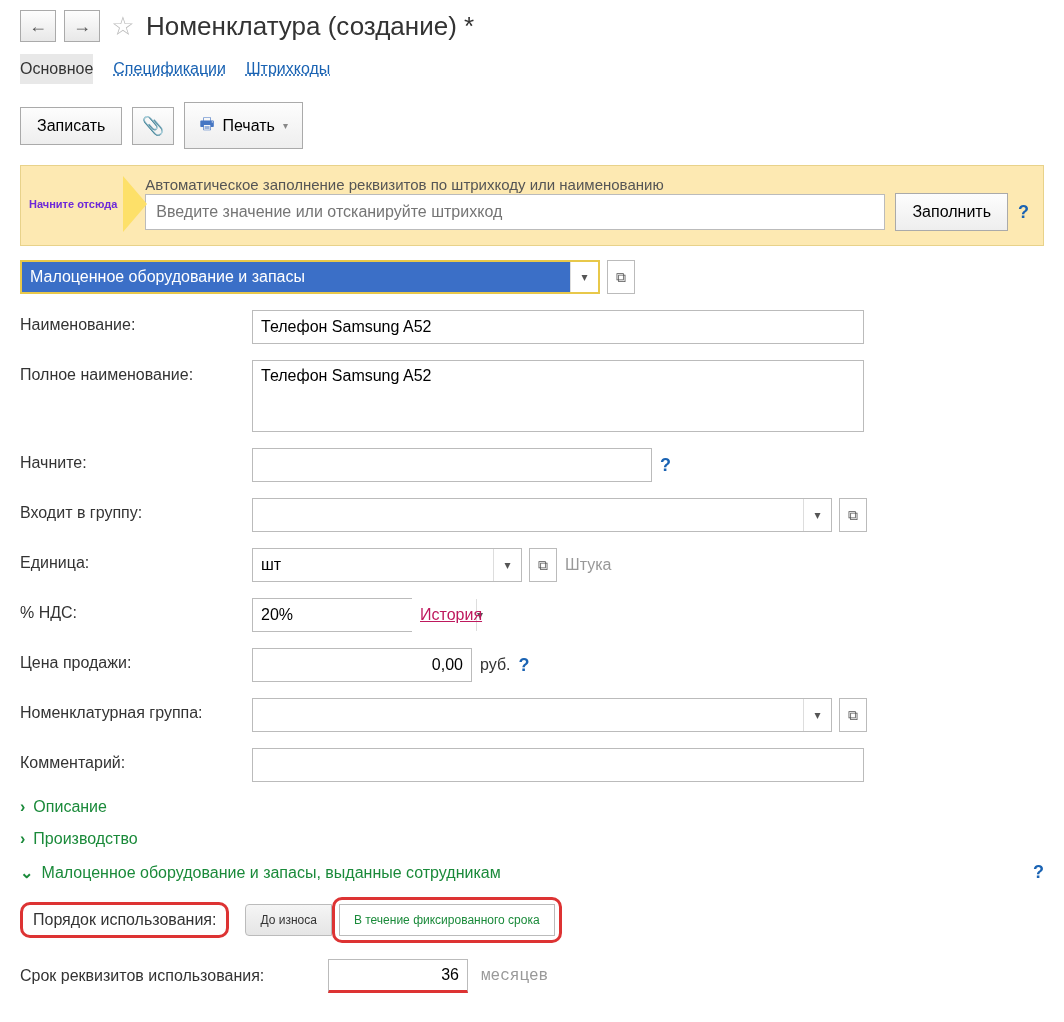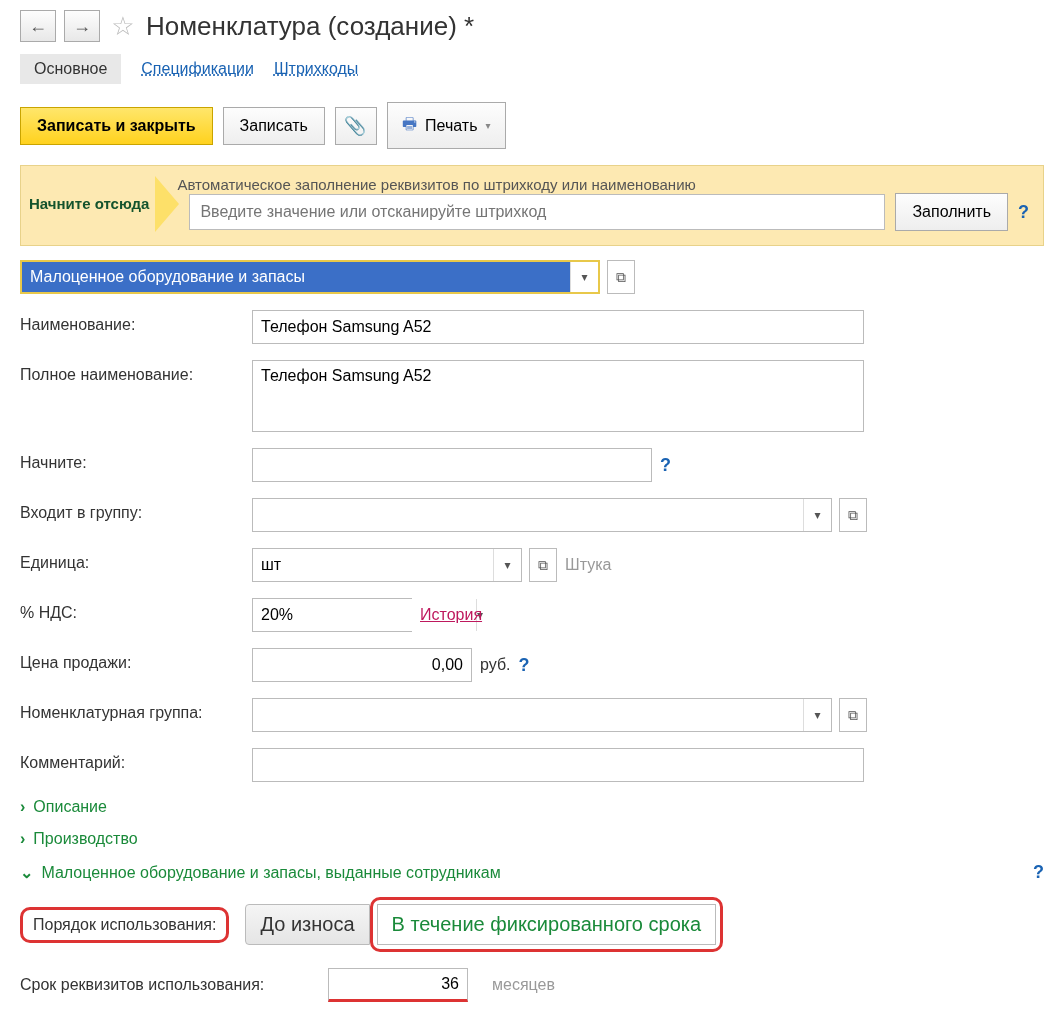--- a/index.html
+++ b/index.html
@@ -4,39 +4,39 @@
   <style>
     * { box-sizing: border-box; margin: 0; padding: 0; }
     body { font-family: Arial, Helvetica, sans-serif; font-size: 16px; background: #fff; color: #333; padding: 10px 20px; }
 
     .header-row { display: flex; align-items: center; gap: 8px; margin-bottom: 12px; }
     .nav-btn { width: 36px; height: 32px; border: 1px solid #aaa; background: linear-gradient(#fdfdfd, #e8e8e8); display: flex; align-items: center; justify-content: center; cursor: pointer; font-size: 18px; color: #555; }
     .star { width: 30px; height: 30px; display: flex; align-items: center; justify-content: center; font-size: 26px; color: #bbb; cursor: pointer; }
     .title { font-size: 26px; color: #333; }
 
     .tabs { display: flex; gap: 20px; align-items: center; margin-bottom: 18px; }
-    .tab-active { background: #e8e8e8; padding: 6px 14px; color: #333; }
+    .tab-active { background: #e8e8e8; padding: 6px 0; color: #333; }
     .tab-link { color: #1a63b3; text-decoration: underline dotted; cursor: pointer; padding: 6px 0; }
 
     .toolbar { display: flex; gap: 10px; align-items: center; margin-bottom: 16px; }
     .btn-primary { background: linear-gradient(#ffe66b, #ffd21e); border: 1px solid #c9a400; padding: 9px 16px; font-weight: bold; font-size: 16px; cursor: pointer; }
     .btn { background: linear-gradient(#fdfdfd, #eee); border: 1px solid #aaa; padding: 9px 16px; font-size: 16px; cursor: pointer; }
     .btn-icon { background: linear-gradient(#fdfdfd, #eee); border: 1px solid #aaa; width: 42px; height: 38px; display: flex; align-items: center; justify-content: center; cursor: pointer; font-size: 18px; color: #666; }
     .btn-print { background: linear-gradient(#fdfdfd, #eee); border: 1px solid #aaa; padding: 9px 14px; font-size: 16px; cursor: pointer; display: flex; align-items: center; gap: 8px; }
     .printer-icon { color: #4676c3; }
     .dd-arrow { font-size: 10px; color: #888; }
 
     .start-banner { display: flex; background: #fde9b2; border: 1px solid #e8d28a; margin-bottom: 14px; padding: 10px 14px 14px 8px; gap: 16px; align-items: center; }
     .start-label-wrap { display: flex; align-items: center; position: relative; }
-    .start-label { color: #14532d; font-weight: bold; font-size: 15px; padding-right: 12px; }
+    .start-label { color: #6d28d9; font-weight: bold; font-size: 11px; padding-right: 12px; }
     .arrow-shape { position: absolute; right: -18px; width: 0; height: 0; border-top: 28px solid transparent; border-bottom: 28px solid transparent; border-left: 24px solid #fde069; }
     .start-right { flex: 1; display: flex; flex-direction: column; }
     .start-desc { color: #555; font-size: 15px; }
     .start-input-row { display: flex; gap: 10px; align-items: center; }
-    .start-input { flex: 1; height: 36px; border: 1px solid #bbb; padding: 0 10px; font-size: 16px; color: #999; background: #fff; margin-left: 12px; }
+    .start-input { flex: 1; height: 36px; border: 1px solid #bbb; padding: 0 10px; font-size: 16px; color: #999; background: #fff; }
     .help-q { color: #1a63b3; font-weight: bold; font-size: 18px; cursor: pointer; }
 
     .form-row { display: flex; align-items: flex-start; margin-bottom: 16px; gap: 8px; }
     .form-label { width: 224px; padding-top: 6px; color: #333; }
     .red-highlight { border: 3px solid #d33; border-radius: 10px; padding: 4px 6px; margin-left: -8px; }
 
     .field-wrap { display: flex; align-items: center; gap: 8px; }
     .input-combo { display: flex; border: 1px solid #bbb; height: 34px; background: #fff; }
     .input-combo.yellow { border: 2px solid #e8c84a; }
     .input-text { flex: 1; height: 100%; border: none; padding: 0 8px; font-size: 16px; outline: none; }
@@ -48,21 +48,21 @@
     .link-underline { color: #be185d; text-decoration: underline; cursor: pointer; }
     .muted { color: #999; }
     .num-input { width: 220px; height: 34px; border: 1px solid #bbb; padding: 0 8px; text-align: right; font-size: 16px; }
 
     .expander { display: flex; align-items: center; gap: 8px; color: #1a8a3a; margin-bottom: 14px; cursor: pointer; font-size: 16px; }
     .exp-icon { font-weight: bold; }
 
     .usage-row { display: flex; align-items: center; gap: 16px; margin-bottom: 16px; }
     .usage-label-box { border: 3px solid #d33; border-radius: 10px; padding: 6px 10px; }
     .seg-group { display: flex; border: 3px solid #d33; border-radius: 10px; padding: 4px; }
-    .seg-btn { border: 1px solid #bbb; padding: 8px 14px; font-size: 20px; cursor: pointer; }
+    .seg-btn { border: 1px solid #bbb; padding: 8px 14px; font-size: 12px; cursor: pointer; }
     .seg-btn.off { background: linear-gradient(#f5f5f5, #e5e5e5); color: #333; }
     .seg-btn.on { background: #fff; color: #1a8a3a; }
 
     .srok-input { width: 140px; height: 34px; border: 1px solid #bbb; text-align: right; padding: 0 8px; font-size: 16px; border-bottom: 3px solid #d33; }
   </style>
 </head>
 <body>
 
 <div class="header-row">
   <div class="nav-btn">
@@ -75,21 +75,20 @@
   <div class="title">Номенклатура (создание) *</div>
 </div>
 
 <div class="tabs">
   <div class="tab-active">Основное</div>
   <div class="tab-link">Спецификации</div>
   <div class="tab-link">Штрихкоды</div>
 </div>
 
 <div class="toolbar">
-  <button class="btn-primary">Записать и закрыть</button>
   <button class="btn">Записать</button>
   <div class="btn-icon">
       <span>📎</span>
     </div>
   <button class="btn-print">
     <span class="printer-icon">🖶</span>
     <span>Печать</span>
     <span class="dd-arrow">▾</span>
   </button>
 </div>
@@ -224,14 +223,14 @@
   <div class="usage-label-box">Порядок использования:</div>
   <button class="seg-btn off" style="border-radius:4px 0 0 4px;">До износа</button>
   <div class="seg-group" style="margin-left:-16px;">
     <button class="seg-btn on">В течение фиксированного срока</button>
   </div>
 </div>
 
 <div class="form-row" style="align-items:center;">
   <div style="width:300px;">Срок реквизитов использования:</div>
   <input class="srok-input" value="36" style="">
-  <span class="muted" style="margin-left:16px;">месяцев</span>
+  <span class="muted" style="margin-left:5px;font-family:Liberation Mono, monospace;">месяцев</span>
 </div>
 
 </body></html>

